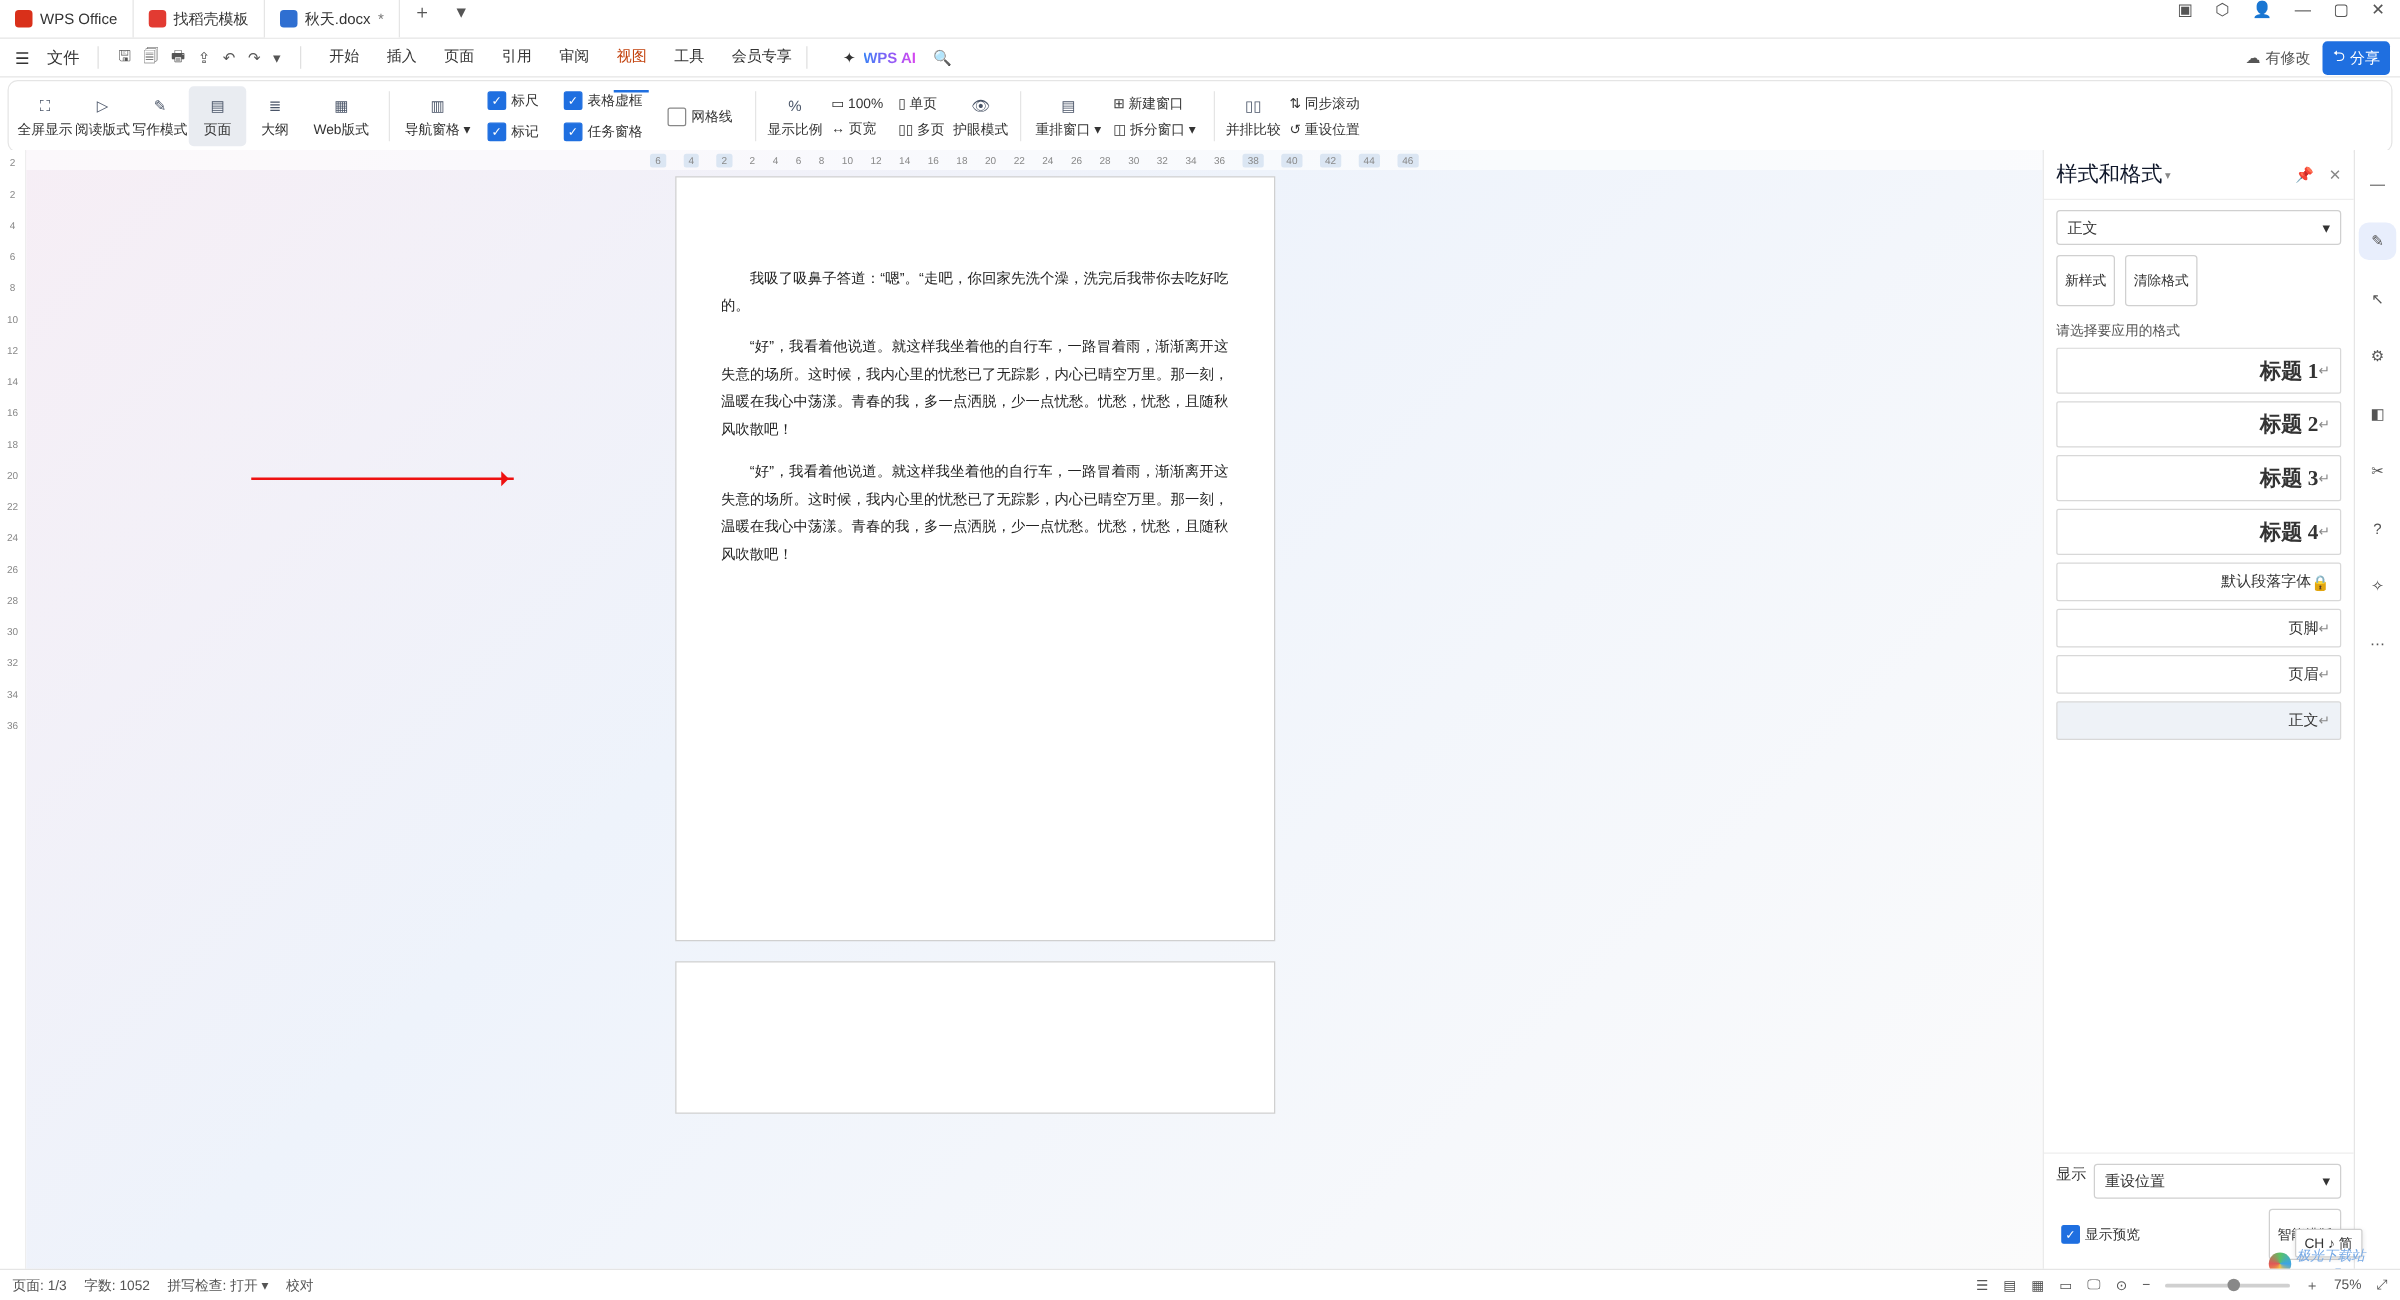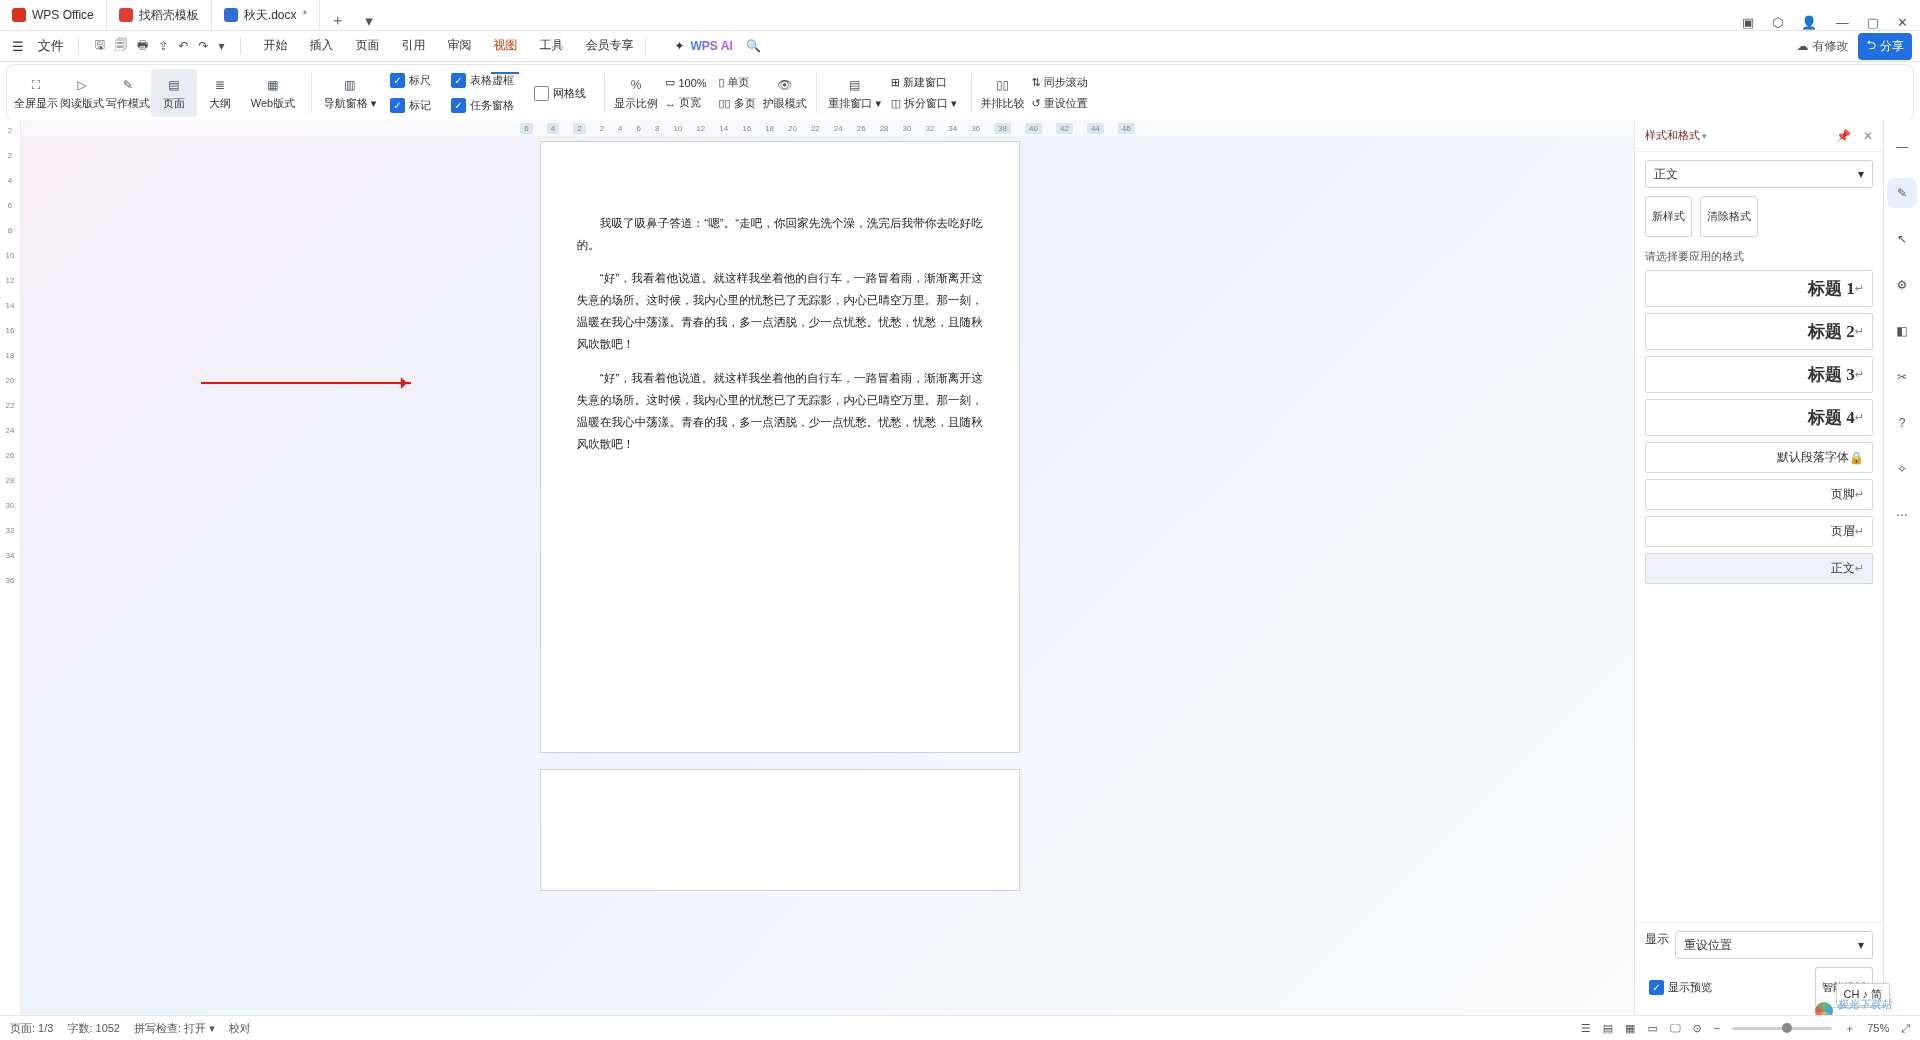--- a/index.html
+++ b/index.html
@@ -1,16 +1,16 @@
 <!DOCTYPE html>
 <html><head>
 <meta charset="utf-8">
 <style>
 html,body{margin:0;padding:0;font-family:"Microsoft YaHei","PingFang SC",Arial,sans-serif;font-size:12px;color:#333;background:#fff;height:100%;overflow:hidden}
-.titlebar{height:30px;display:flex;align-items:flex-end;border-bottom:1px solid #e5e5e5;background:#fff}
+.titlebar{height:30px;display:flex;align-items:flex-start;border-bottom:1px solid #e5e5e5;background:#fff}
 .tab{display:flex;align-items:center;height:30px;padding:0 12px;border-right:1px solid #e5e5e5;gap:6px}
 .tab.sel{background:#fff}
 .tab-ico{width:14px;height:14px;border-radius:3px;display:inline-block}
 .ico-wps{background:#d9301a}
 .ico-doc{background:#e23b32}
 .ico-word{background:#2f6fd1}
 .dirty{color:#777}
 .tab-add{padding:0 10px;font-size:15px;color:#555}
 .titlebar-right{margin-left:auto;display:flex;align-items:center;gap:18px;padding-right:12px;color:#555}
 .win-ico{font-size:13px}
@@ -49,21 +49,21 @@
 .hruler{position:absolute;top:0;left:0;right:0;height:16px;display:flex;align-items:center;justify-content:center;gap:14px;font-size:8px;color:#888;background:rgba(255,255,255,.6)}
 .hruler .dark{background:#dbe6f3;border-radius:2px;padding:1px 4px}
 .page{position:absolute;top:22px;left:50%;transform:translateX(-60%);width:478px;height:610px;background:#fff;box-shadow:0 0 0 1px #d0d0d0;padding:58px 36px 28px 36px;box-sizing:border-box}
 .para{font-size:11.5px;line-height:22px;text-align:justify;color:#222}
 .para .indent{display:inline-block;width:2em}
 .arrow{position:absolute;top:262px;left:180px;width:210px;height:2px;background:#e11}
 .arrow:after{content:"";position:absolute;right:-2px;top:-5px;border:6px solid transparent;border-left-color:#e11}
 .page2{position:absolute;top:650px;left:50%;transform:translateX(-60%);width:478px;height:120px;background:#fff;box-shadow:0 0 0 1px #d0d0d0}
 .panel{width:248px;border-left:1px solid #e5e5e5;background:#fff;display:flex;flex-direction:column}
 .panel-h{display:flex;align-items:center;padding:8px 10px;border-bottom:1px solid #eee}
-.panel-h .t{font-size:11px;color:#7f1d1d}
+.panel-h .t{font-size:17px;color:#0f172a}
 .panel-h .pushr{margin-left:auto;display:flex;gap:12px;color:#888}
 .sel-box{margin:8px 10px;border:1px solid #d0d0d0;border-radius:3px;height:26px;display:flex;align-items:center;padding:0 8px;justify-content:space-between;color:#333}
 .pill-row{display:flex;gap:8px;padding:0 10px 6px 10px}
 .pill{border:1px solid #d0d0d0;border-radius:3px;font-size:11px;padding:12px 6px;background:#fff}
 .hint{font-size:11px;color:#555;padding:6px 10px}
 .style-list{flex:1;overflow:auto;padding:0 10px}
 .style-item{border:1px solid #d8d8d8;border-radius:2px;margin-bottom:6px;padding:6px 8px;display:flex;align-items:center;justify-content:flex-end;background:#fff}
 .style-item .nm{font-family:SimSun,serif}
 .style-item.big .nm{font-size:17px;font-weight:600}
 .style-item.sel{background:#eef2f7}

